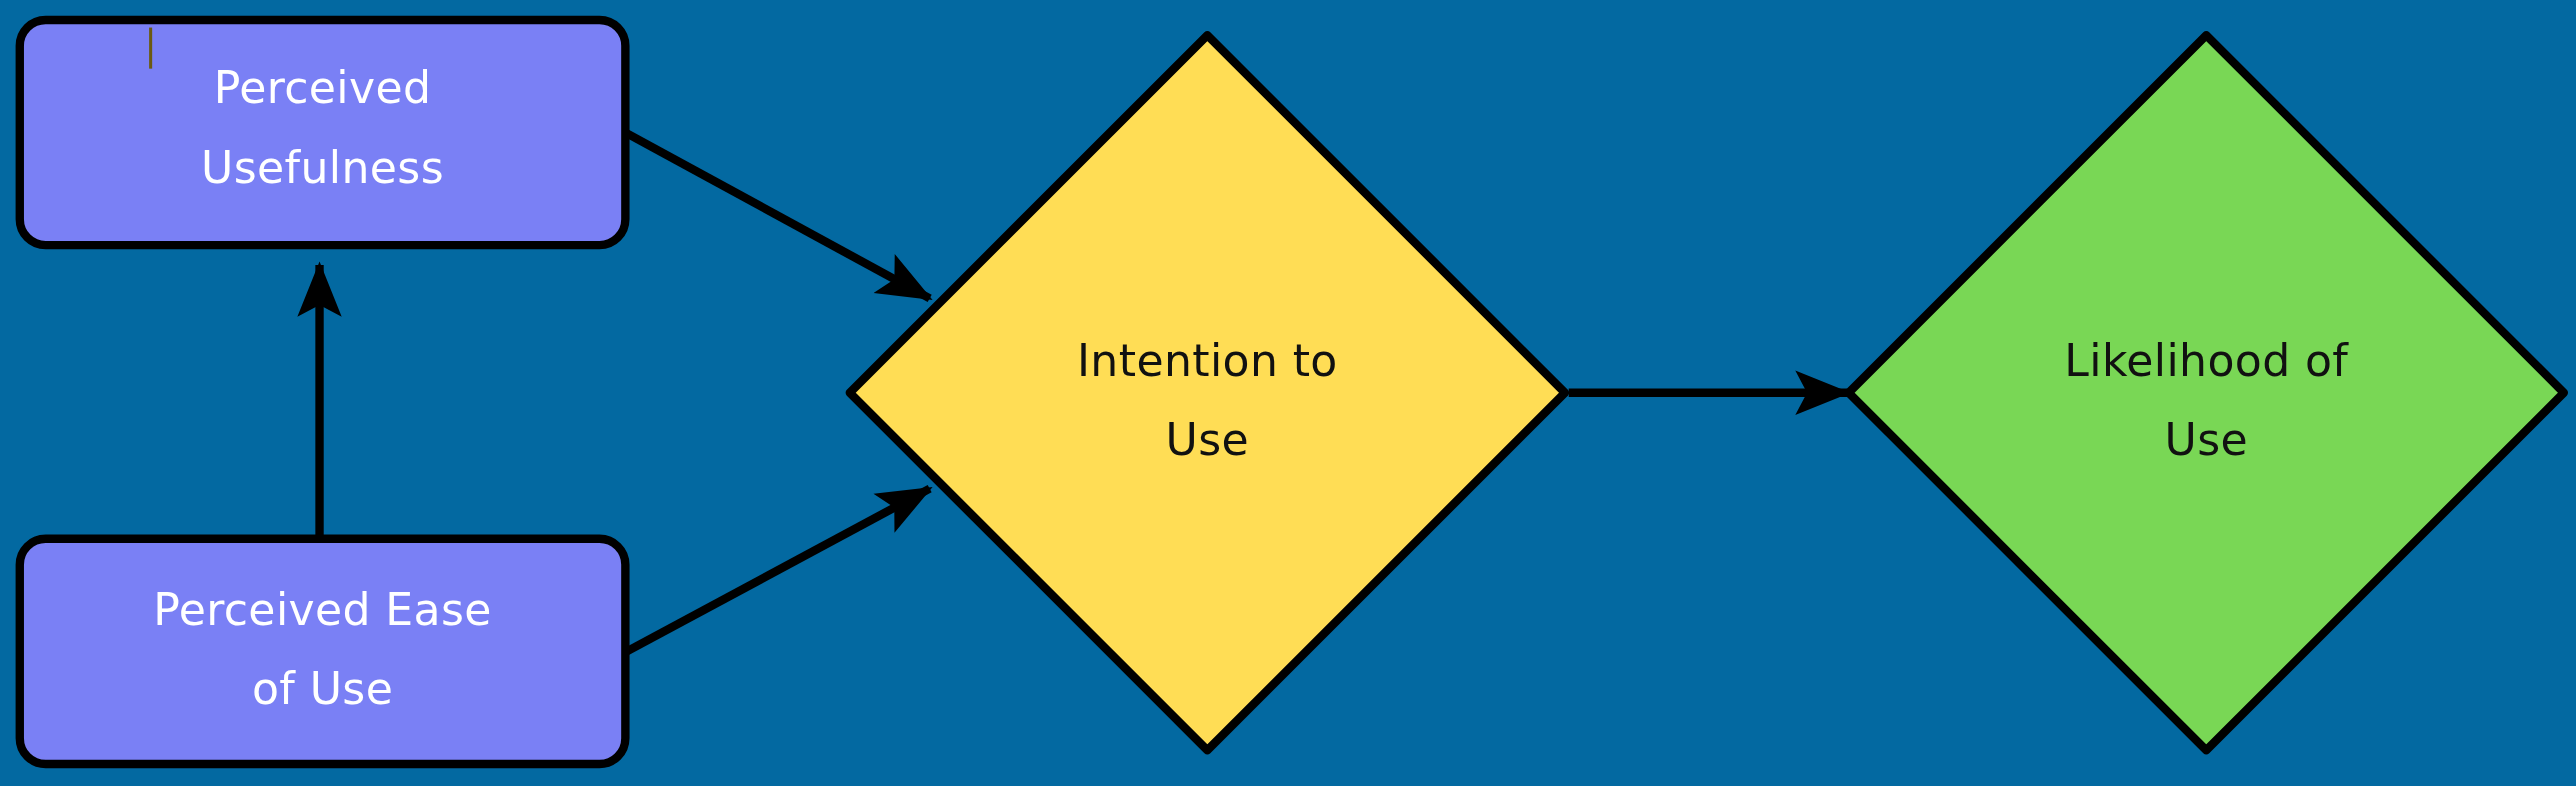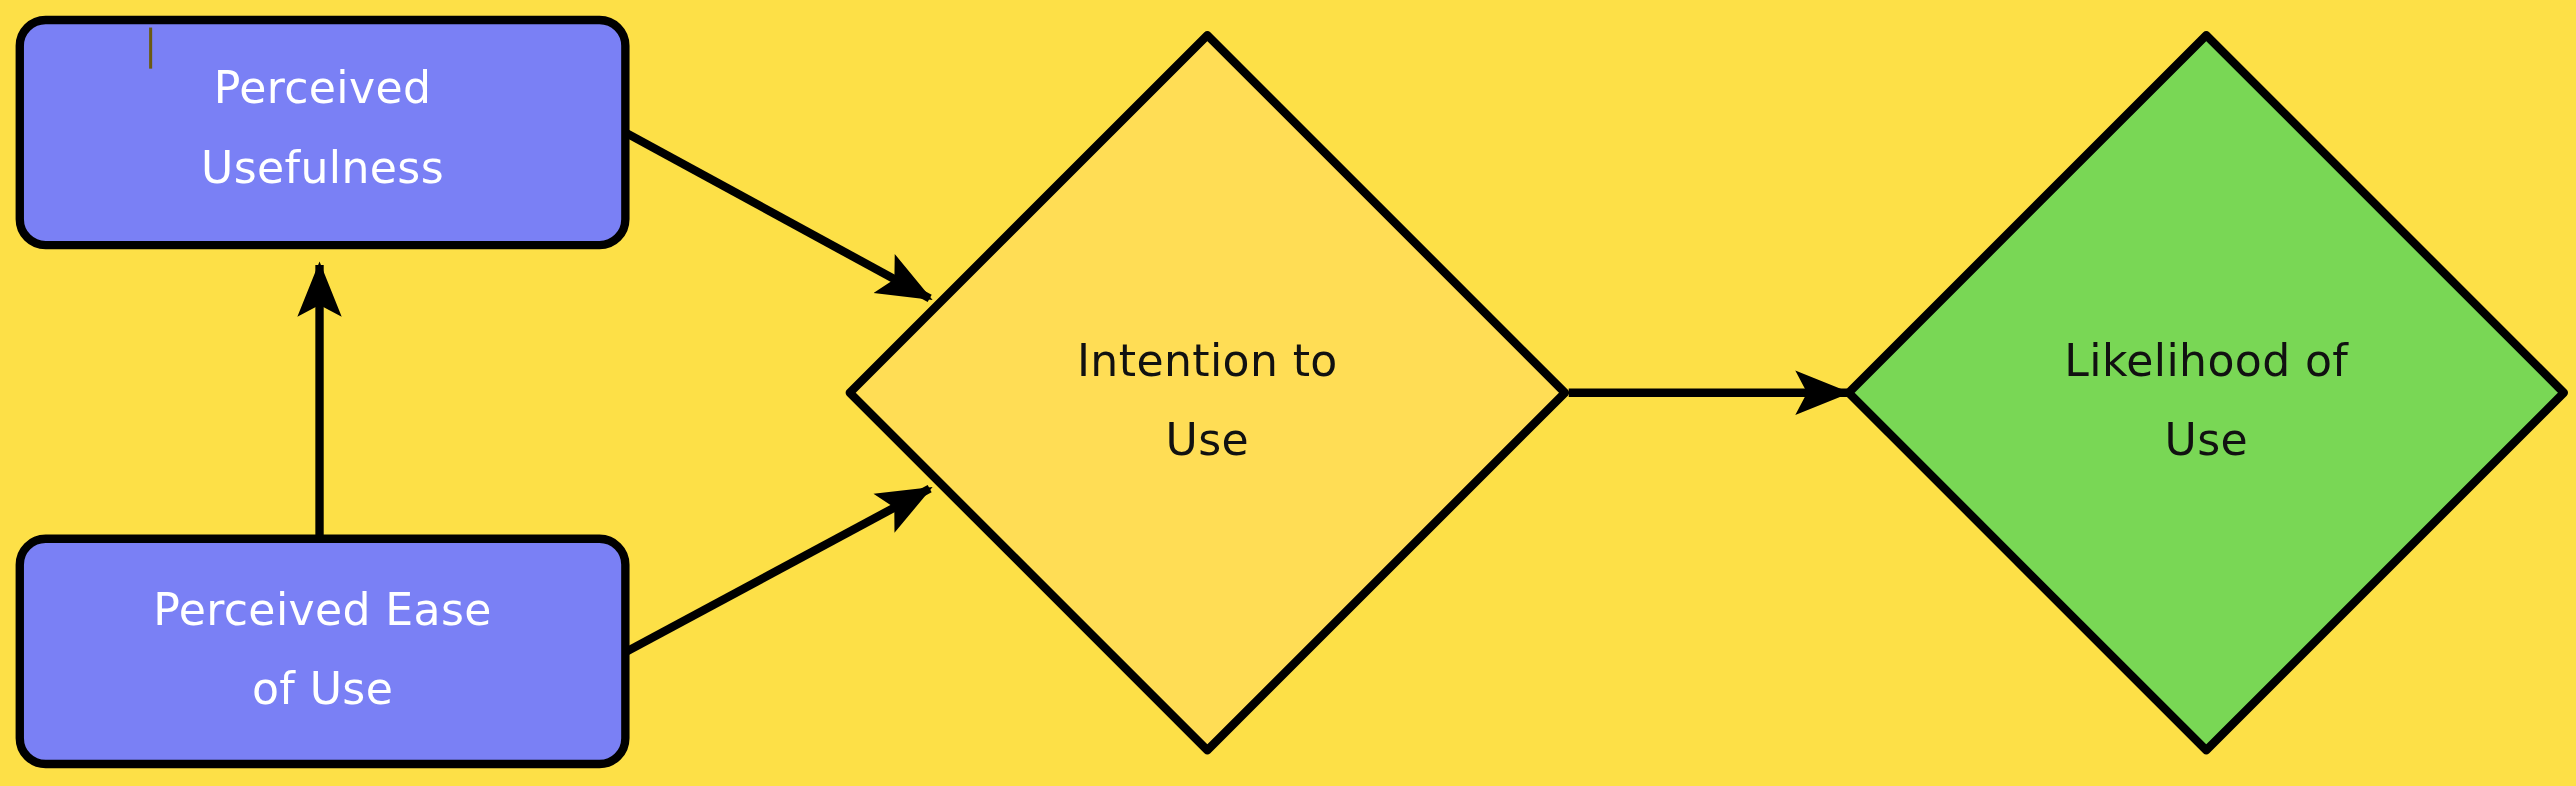--- a/index.html
+++ b/index.html
@@ -10,21 +10,21 @@
   body {
     width: 2576px;
     height: 787px;
     overflow: hidden;
     font-family: "DejaVu Sans", sans-serif;
   }
   #diagram-root {
     position: relative;
     width: 2576px;
     height: 787px;
-    background: #fde047;
+    background: #0369a1;
   }
   svg#diagram-canvas {
     display: block;
     width: 2576px;
     height: 787px;
   }
   .node-label {
     font-family: "DejaVu Sans", sans-serif;
     font-size: 58px;
     font-weight: 500;

